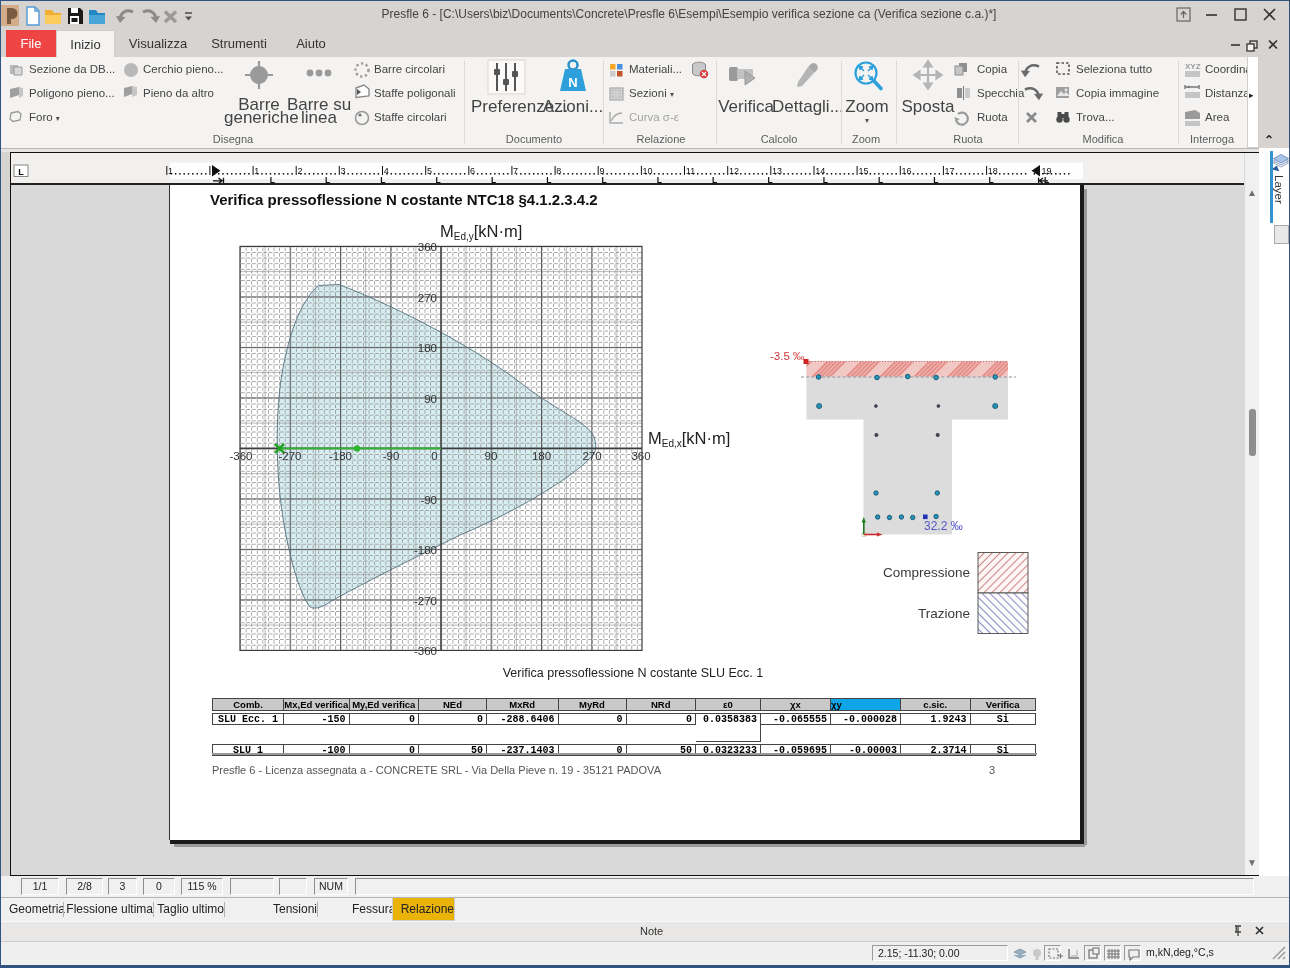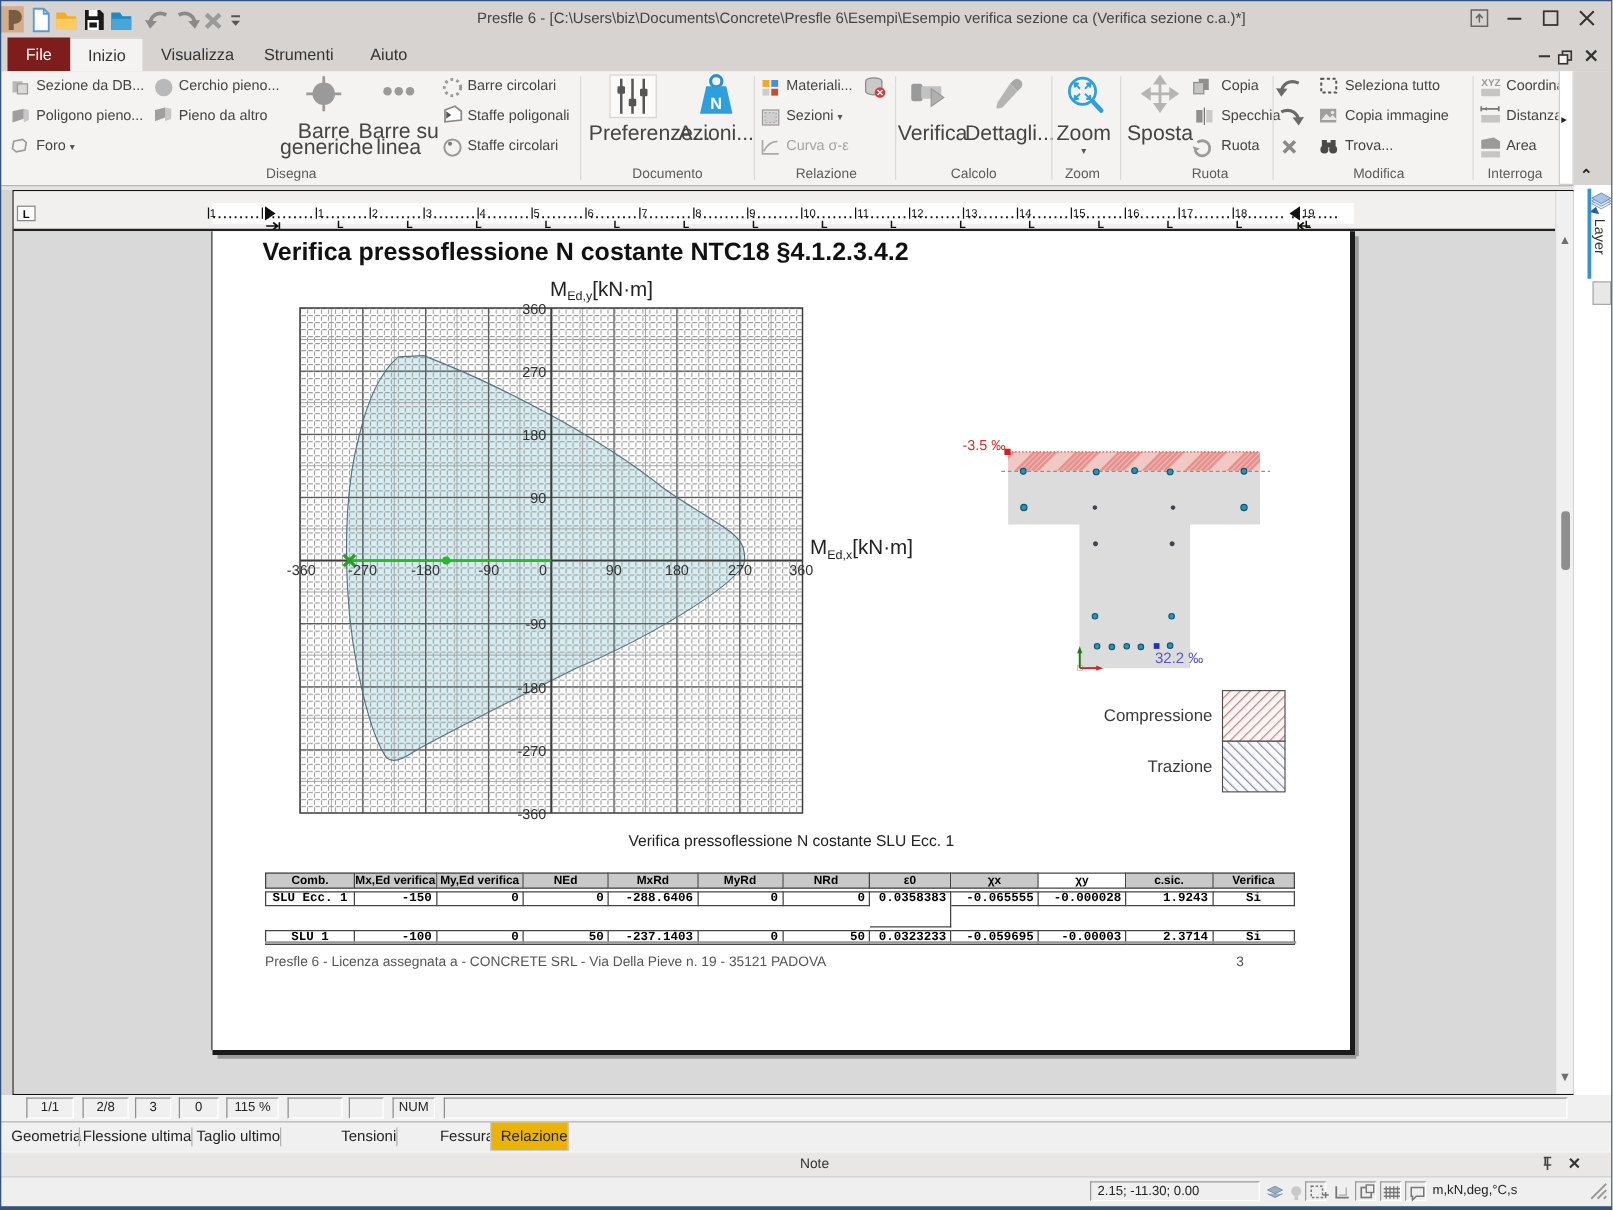--- a/index.html
+++ b/index.html
@@ -6,21 +6,21 @@
        font-family:"Liberation Sans",sans-serif;background:#d6d3d0;}
   .abs{position:absolute;}
   
   #winborder{left:0;top:0;width:1290px;height:968px;border:1px solid #30537f;
              border-bottom:3px solid #30537f;box-sizing:border-box;z-index:50;pointer-events:none;}
   #titlebar{left:1px;top:1px;width:1288px;height:29px;background:#d6d3d0;}
   #titletext{left:88px;top:7px;width:1202px;text-align:center;font-size:12px;color:#444;}
   
   #tabrow{left:1px;top:30px;width:1288px;height:27px;background:#d6d3d0;}
   .rtab{position:absolute;top:0;height:27px;line-height:27px;text-align:center;font-size:13px;color:#333;}
-  #tab-file{left:5px;width:50px;background:#7f1d1d;color:#fff;}
+  #tab-file{left:5px;width:50px;background:#ef4444;color:#fff;}
   #tab-inizio{left:55px;width:59px;background:#f4f3f1;border:1px solid #d0cecc;border-bottom:none;box-sizing:border-box;}
   
   #ribbon{left:1px;top:57px;width:1288px;height:91px;background:#f4f3f1;border-bottom:1px solid #c5c3c1;box-sizing:content-box;}
   .rsep{position:absolute;top:4px;height:83px;width:1px;background:#dcdad8;}
   .rlabel{position:absolute;top:76px;height:14px;font-size:11px;color:#5c5c5c;text-align:center;}
   .rsmall{position:absolute;height:16px;font-size:11.5px;color:#444;white-space:nowrap;}
   .rbig{position:absolute;text-align:center;font-size:17px;color:#444;line-height:13px;}
   #belowribbon{left:1px;top:148px;width:1288px;height:4px;background:#e6e4e2;border-top:1px solid #b9b7b5;box-sizing:border-box;}
   
   #docarea{left:10px;top:152px;width:1249px;height:724px;background:#f1f0ee;border:1px solid #111;box-sizing:border-box;}
@@ -671,35 +671,35 @@
   </g>
 
   <g>
     <rect x="978" y="552.5" width="50" height="40.5" fill="url(#redhatch2)" stroke="#4a4a4a" stroke-width="0.9"></rect>
     <rect x="978" y="593" width="50" height="40.5" fill="url(#bluehatch)" stroke="#4a4a4a" stroke-width="0.9"></rect>
     <text x="970" y="577" text-anchor="end" font-family="Liberation Sans, sans-serif" font-size="13.5" fill="#3a3a3a">Compressione</text>
     <text x="970" y="617.5" text-anchor="end" font-family="Liberation Sans, sans-serif" font-size="13.5" fill="#3a3a3a">Trazione</text>
   </g>
 </svg>
 
-<div class="abs" style="left:210px;top:191px;font-size:20px;font-weight:bold;color:#111;z-index:6;">Verifica pressoflessione N costante NTC18 §4.1.2.3.4.2</div>
+<div class="abs" style="left:210px;top:191px;font-size:15px;font-weight:bold;color:#111;z-index:6;">Verifica pressoflessione N costante NTC18 §4.1.2.3.4.2</div>
 <div class="abs" style="left:177px;top:666px;width:912px;text-align:center;font-size:12.5px;color:#222;z-index:6;">Verifica pressoflessione N costante SLU Ecc. 1</div>
 
 <div class="abs" id="reporttable" style="left:212px;top:698px;z-index:6;">
     <div style="display:flex;margin-bottom:2px;">
       <div style="box-sizing:border-box;width:72px;border:1px solid #444;border-left:1px solid #444;overflow:hidden;white-space:nowrap;background:#c9c9c9;font:bold 9.5px 'Liberation Sans',sans-serif;text-align:center;height:13px;line-height:12px;">Comb.</div>
       <div style="box-sizing:border-box;width:65.5px;border:1px solid #444;border-left:none;overflow:hidden;white-space:nowrap;background:#c9c9c9;font:bold 9.5px 'Liberation Sans',sans-serif;text-align:center;height:13px;line-height:12px;">Mx,Ed verifica</div>
       <div style="box-sizing:border-box;width:69.5px;border:1px solid #444;border-left:none;overflow:hidden;white-space:nowrap;background:#c9c9c9;font:bold 9.5px 'Liberation Sans',sans-serif;text-align:center;height:13px;line-height:12px;">My,Ed verifica</div>
       <div style="box-sizing:border-box;width:68px;border:1px solid #444;border-left:none;overflow:hidden;white-space:nowrap;background:#c9c9c9;font:bold 9.5px 'Liberation Sans',sans-serif;text-align:center;height:13px;line-height:12px;">NEd</div>
       <div style="box-sizing:border-box;width:71.5px;border:1px solid #444;border-left:none;overflow:hidden;white-space:nowrap;background:#c9c9c9;font:bold 9.5px 'Liberation Sans',sans-serif;text-align:center;height:13px;line-height:12px;">MxRd</div>
       <div style="box-sizing:border-box;width:68px;border:1px solid #444;border-left:none;overflow:hidden;white-space:nowrap;background:#c9c9c9;font:bold 9.5px 'Liberation Sans',sans-serif;text-align:center;height:13px;line-height:12px;">MyRd</div>
       <div style="box-sizing:border-box;width:69.5px;border:1px solid #444;border-left:none;overflow:hidden;white-space:nowrap;background:#c9c9c9;font:bold 9.5px 'Liberation Sans',sans-serif;text-align:center;height:13px;line-height:12px;">NRd</div>
       <div style="box-sizing:border-box;width:65px;border:1px solid #444;border-left:none;overflow:hidden;white-space:nowrap;background:#c9c9c9;font:bold 9.5px 'Liberation Sans',sans-serif;text-align:center;height:13px;line-height:12px;">ε0</div>
       <div style="box-sizing:border-box;width:70px;border:1px solid #444;border-left:none;overflow:hidden;white-space:nowrap;background:#c9c9c9;font:bold 9.5px 'Liberation Sans',sans-serif;text-align:center;height:13px;line-height:12px;">χx</div>
-      <div style="box-sizing:border-box;width:70px;border:1px solid #444;border-left:none;overflow:hidden;white-space:nowrap;background:#ffffff;font:bold 9.5px 'Liberation Sans',sans-serif;text-align:center;height:13px;line-height:12px;">χy</div>
+      <div style="box-sizing:border-box;width:70px;border:1px solid #444;border-left:none;overflow:hidden;white-space:nowrap;background:#0ea5e9;font:bold 9.5px 'Liberation Sans',sans-serif;height:13px;line-height:12px;">χy</div>
       <div style="box-sizing:border-box;width:69.5px;border:1px solid #444;border-left:none;overflow:hidden;white-space:nowrap;background:#c9c9c9;font:bold 9.5px 'Liberation Sans',sans-serif;text-align:center;height:13px;line-height:12px;">c.sic.</div>
       <div style="box-sizing:border-box;width:65.5px;border:1px solid #444;border-left:none;overflow:hidden;white-space:nowrap;background:#c9c9c9;font:bold 9.5px 'Liberation Sans',sans-serif;text-align:center;height:13px;line-height:12px;">Verifica</div>
     </div>
     <div style="display:flex;margin-bottom:2px;">
       <div style="box-sizing:border-box;width:72px;border:1px solid #444;border-left:1px solid #444;overflow:hidden;white-space:nowrap;font:10px 'Liberation Mono',monospace;font-weight:600;height:12px;line-height:11px;text-align:center;">SLU Ecc. 1</div>
       <div style="box-sizing:border-box;width:65.5px;border:1px solid #444;border-left:none;overflow:hidden;white-space:nowrap;font:10px 'Liberation Mono',monospace;font-weight:600;height:12px;line-height:11px;text-align:right;padding-right:3px;">-150</div>
       <div style="box-sizing:border-box;width:69.5px;border:1px solid #444;border-left:none;overflow:hidden;white-space:nowrap;font:10px 'Liberation Mono',monospace;font-weight:600;height:12px;line-height:11px;text-align:right;padding-right:3px;">0</div>
       <div style="box-sizing:border-box;width:68px;border:1px solid #444;border-left:none;overflow:hidden;white-space:nowrap;font:10px 'Liberation Mono',monospace;font-weight:600;height:12px;line-height:11px;text-align:right;padding-right:3px;">0</div>
       <div style="box-sizing:border-box;width:71.5px;border:1px solid #444;border-left:none;overflow:hidden;white-space:nowrap;font:10px 'Liberation Mono',monospace;font-weight:600;height:12px;line-height:11px;text-align:right;padding-right:3px;">-288.6406</div>
       <div style="box-sizing:border-box;width:68px;border:1px solid #444;border-left:none;overflow:hidden;white-space:nowrap;font:10px 'Liberation Mono',monospace;font-weight:600;height:12px;line-height:11px;text-align:right;padding-right:3px;">0</div>

